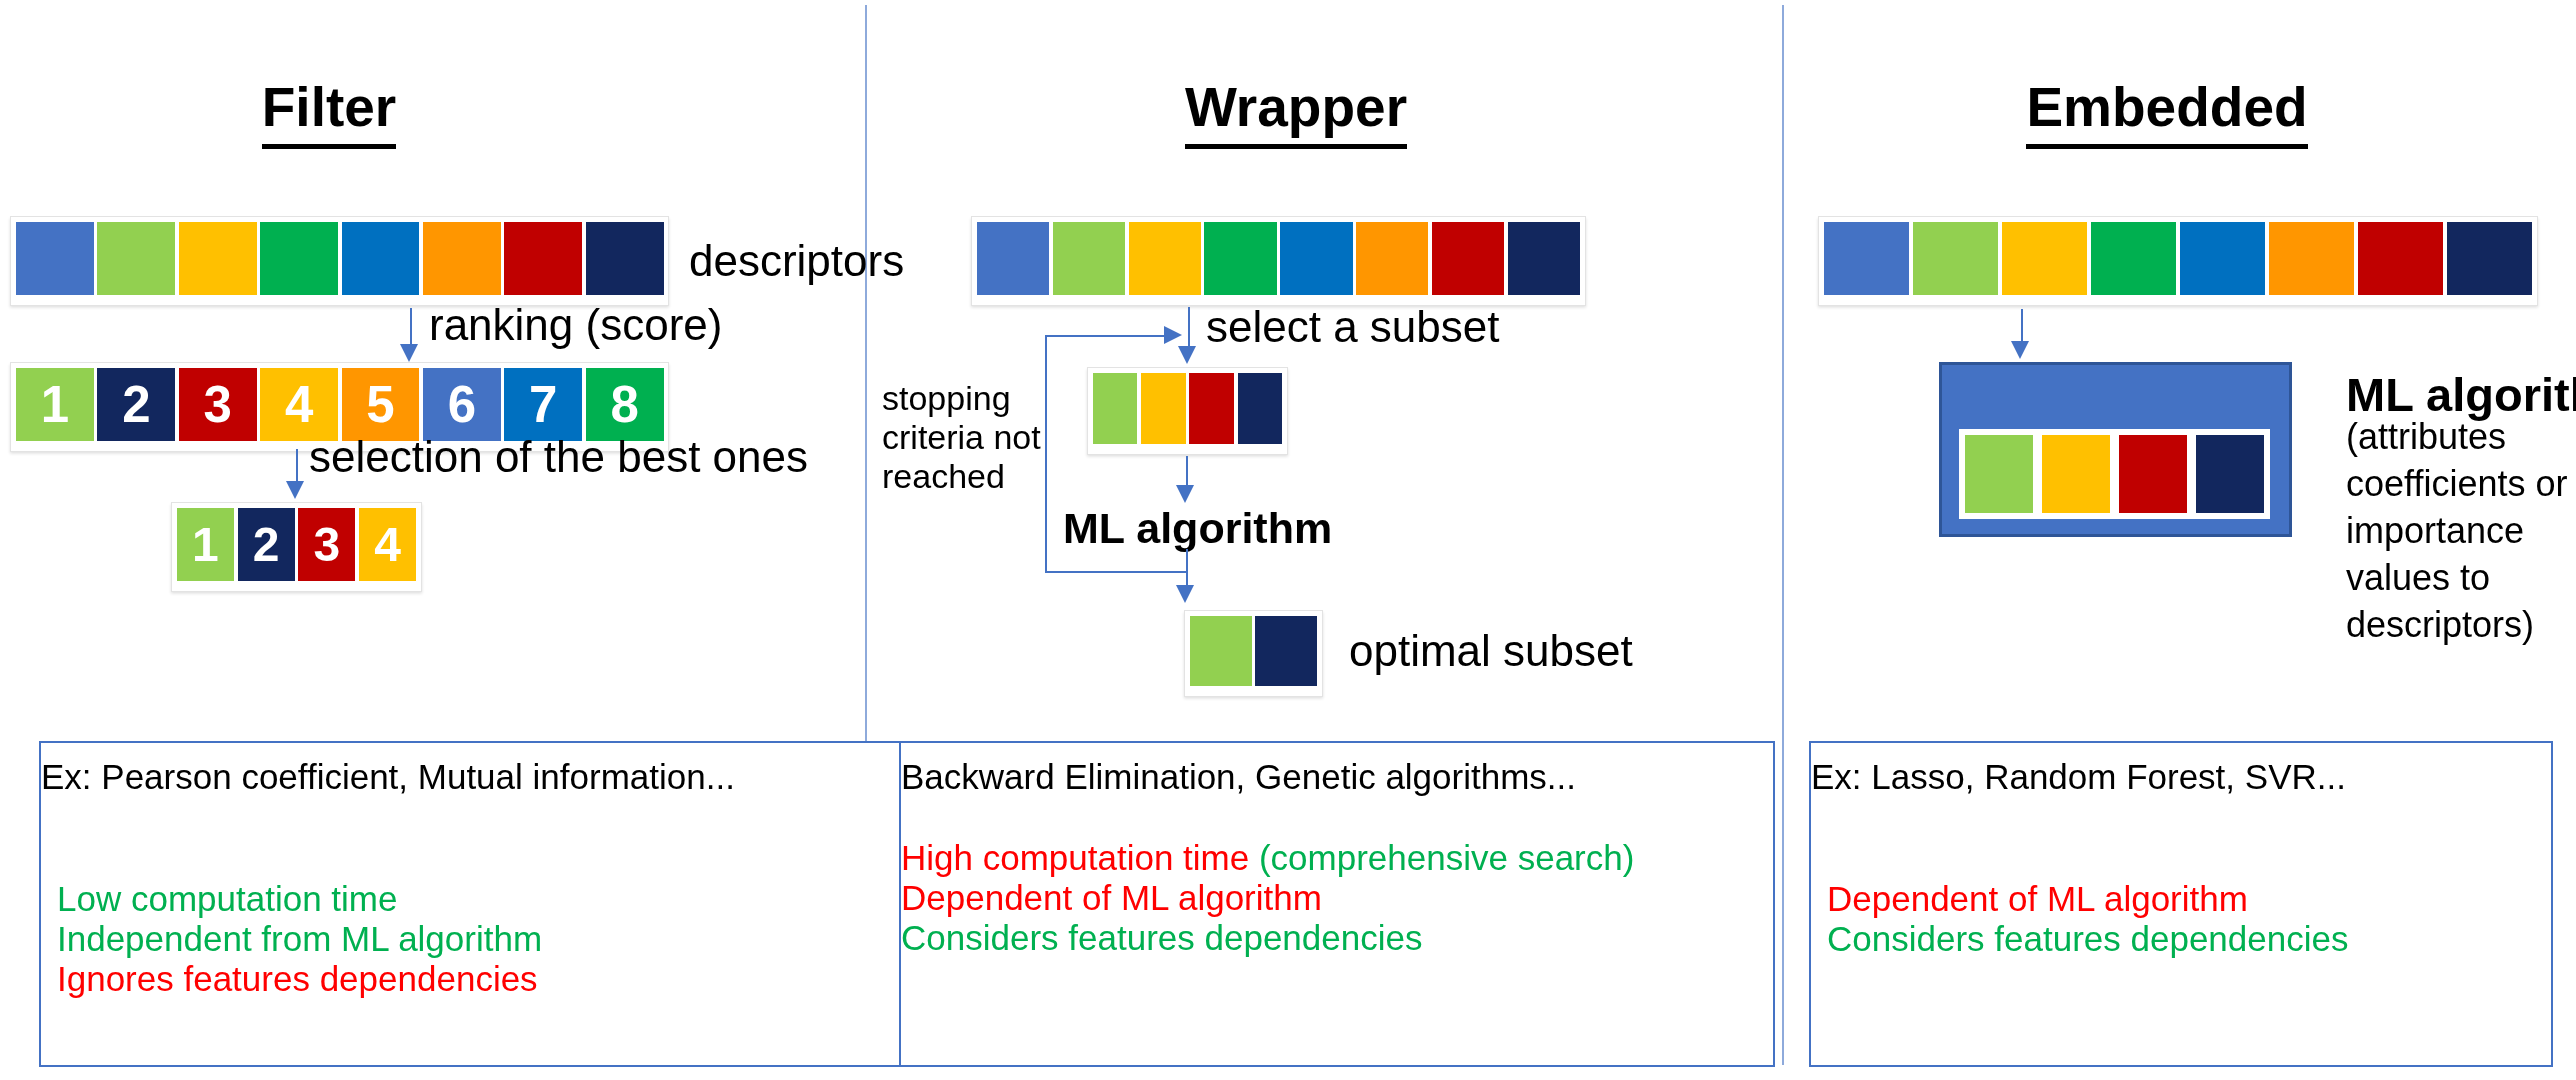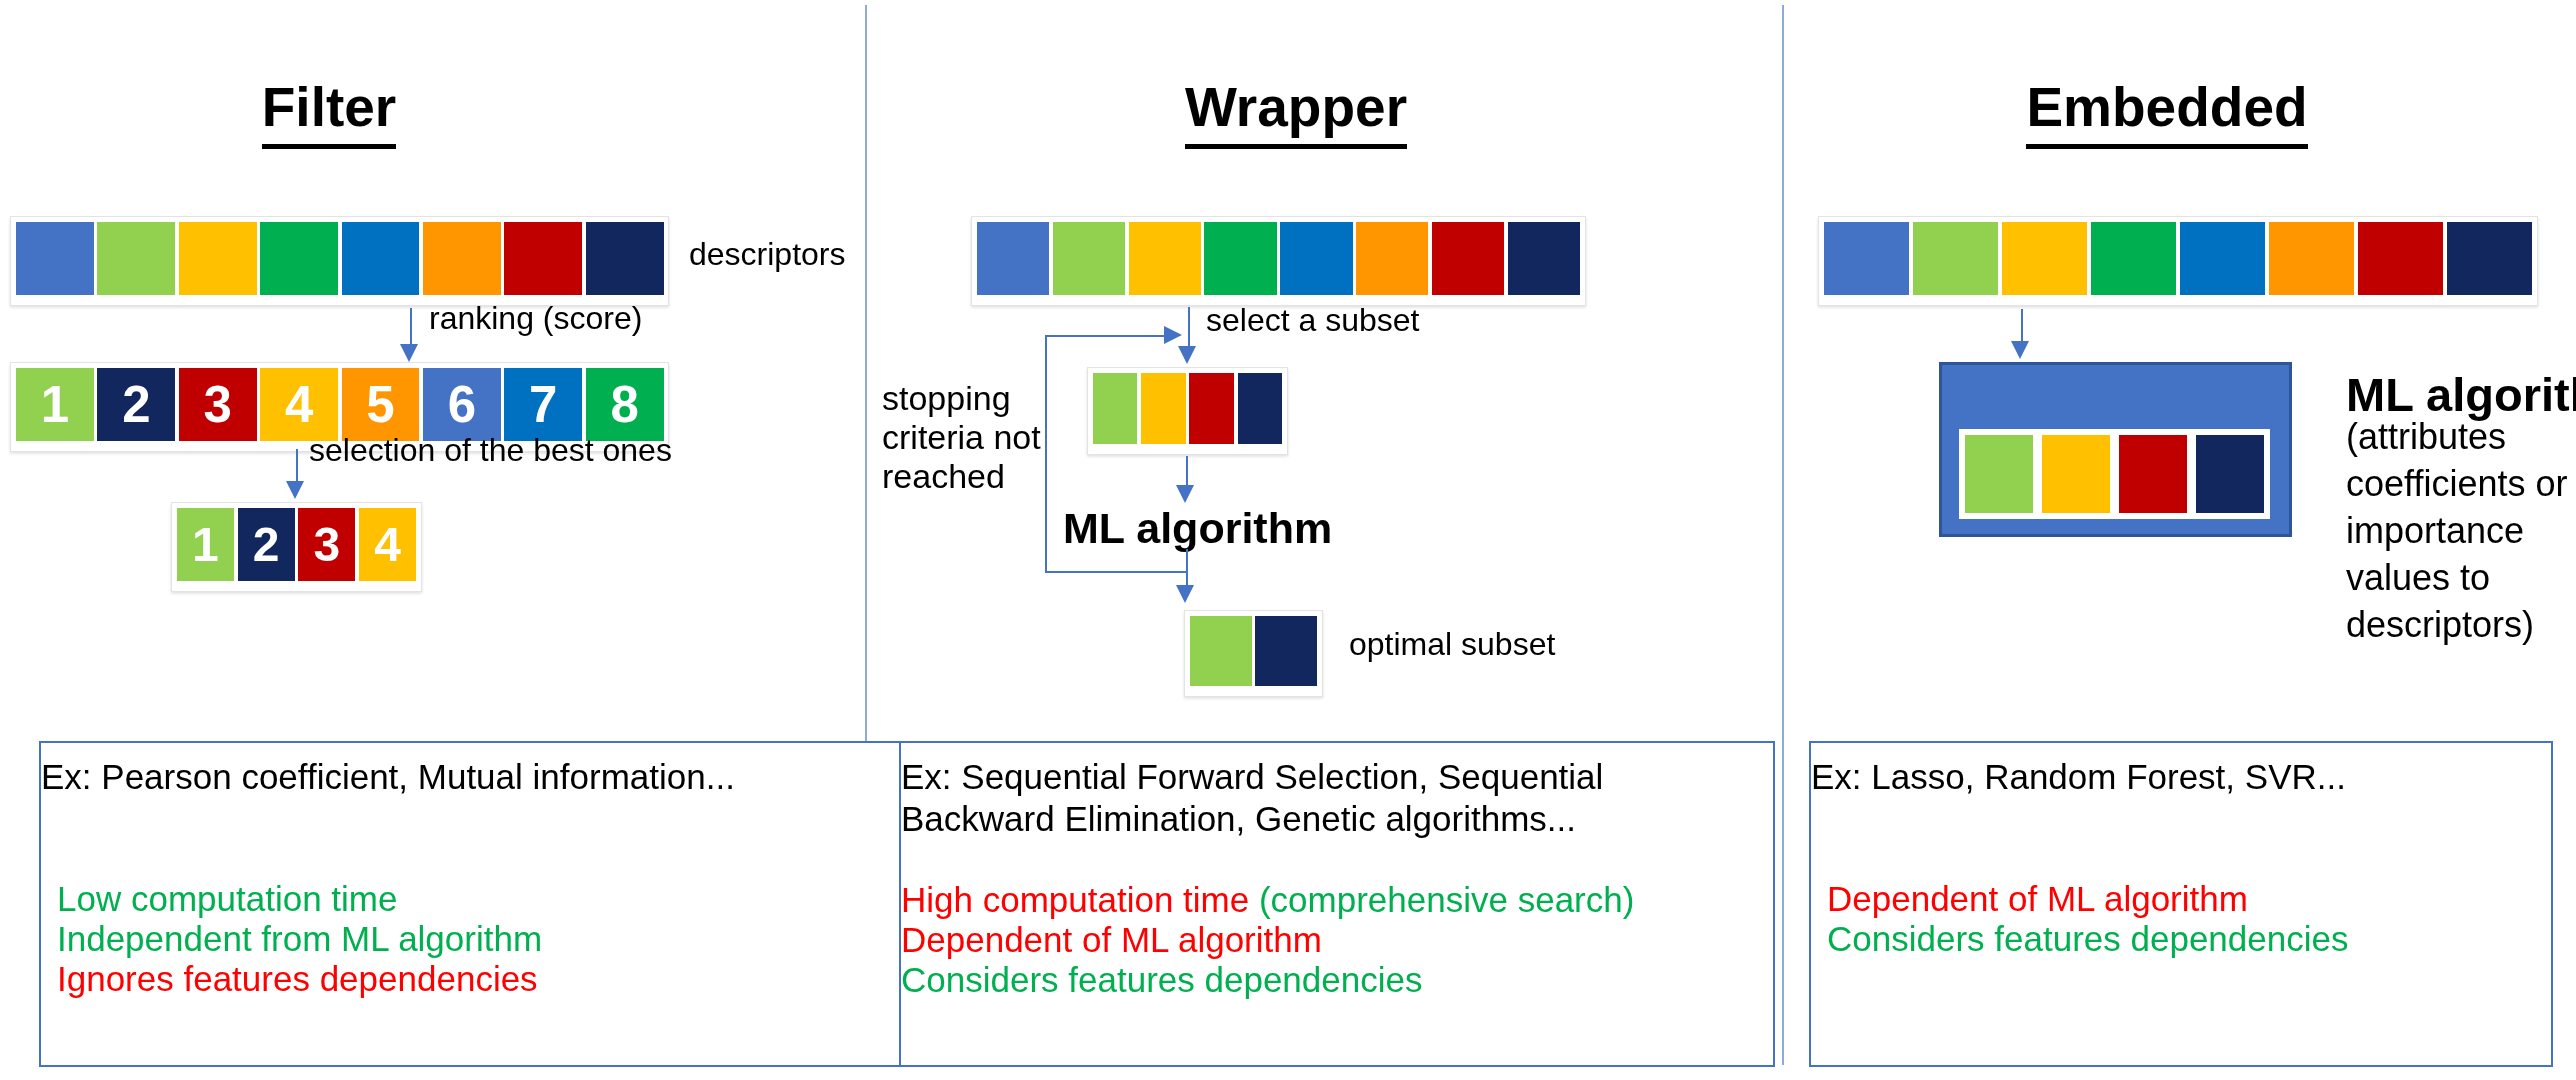--- a/index.html
+++ b/index.html
@@ -21,21 +21,21 @@
       color:#fff;font-weight:bold;font-size:51px;}
   #filter-desc{left:10.3px;top:216px;width:659px;height:90px;}
   #filter-ranked{left:10.3px;top:362px;width:659px;height:90px;}
   #filter-selected{left:171px;top:502px;width:251px;height:90px;}
   #filter-selected .sq{font-size:48px;}
   #wrapper-desc{left:971px;top:216px;width:615px;height:90px;}
   #wrapper-subset{left:1087px;top:367px;width:201px;height:88px;}
   #wrapper-optimal{left:1184px;top:610px;width:139px;height:87px;}
   #embedded-desc{left:1818px;top:216px;width:720px;height:90px;}
 
-  .lbl{position:absolute;font-size:32px;color:#000;white-space:nowrap;}
+  .lbl{position:absolute;font-size:44px;color:#000;white-space:nowrap;}
   #lbl-descriptors{left:689px;top:236px;}
   #lbl-ranking{left:429px;top:300px;}
   #lbl-selection{left:309px;top:432px;}
   #lbl-select-subset{left:1206px;top:302px;}
   #lbl-optimal{left:1349px;top:626px;}
 
   #lbl-stopping{position:absolute;left:882px;top:379px;font-size:34px;line-height:39px;color:#000;}
 
   #wrapper-ml{position:absolute;left:1063px;top:504px;width:265px;text-align:center;
               font-size:43px;font-weight:bold;white-space:nowrap;}
@@ -178,21 +178,20 @@
   <div id="w-arrowC-head" class="ah-down"></div>
 
   <div id="wrapper-optimal" class="slab">
       <div class="sq" style="background: rgb(146, 208, 80);"></div>
       <div class="sq" style="background: rgb(18, 39, 94);"></div>
     </div>
   <div id="lbl-optimal" class="lbl">optimal subset</div>
 
   <div id="box-wrapper" class="ex-box">
     <div class="ex-text">
-      <div>Ex: Sequential Forward Selection, Sequential</div>
       <div>Backward Elimination, Genetic algorithms...</div>
     </div>
     <div class="points points-gap-2">
       <div>
         <span style="color: rgb(255, 0, 0);">High computation time </span><span style="color: rgb(0, 176, 80);">(comprehensive search)</span>
       </div>
       <div style="color: rgb(255, 0, 0);">Dependent of ML algorithm</div>
       <div style="color: rgb(0, 176, 80);">Considers features dependencies</div>
     </div>
   </div>

